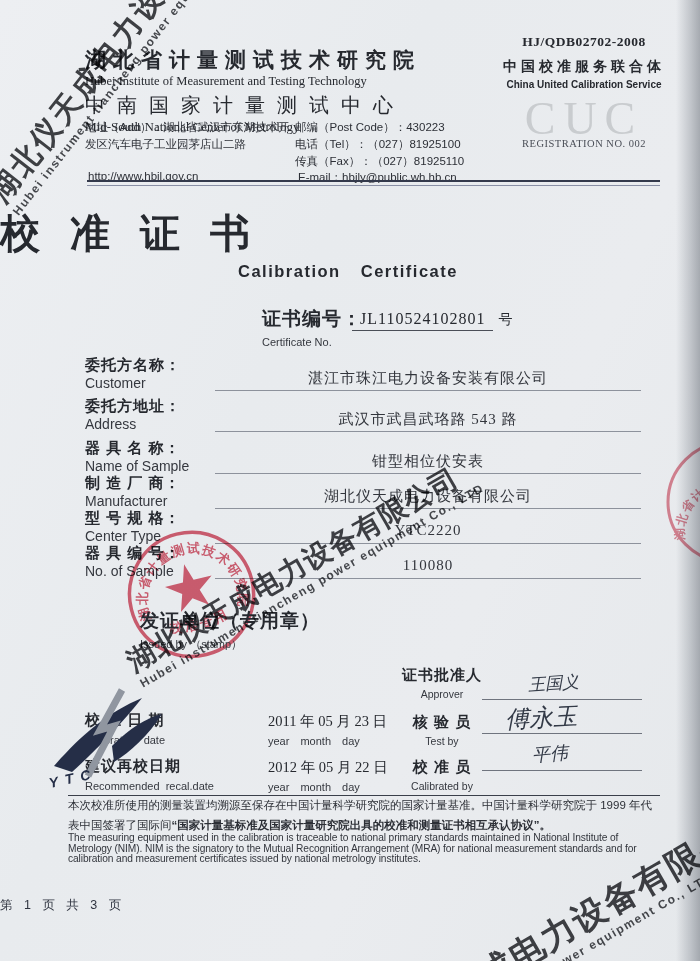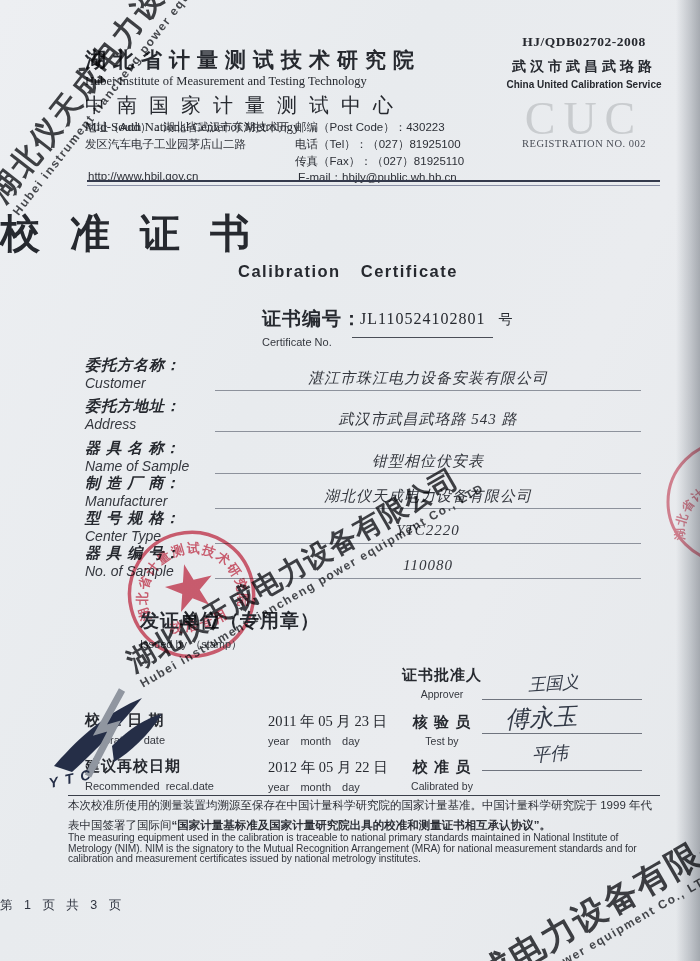--- a/index.html
+++ b/index.html
@@ -25,25 +25,25 @@
   .dbl-rule{left:87px;top:180px;width:573px;height:3px;border-top:2.5px solid #343a4c;border-bottom:1.5px solid #8a90a6;z-index:2;}
 
   
   .title-zh{left:0;top:206px;width:700px;text-align:left;font-size:40px;font-weight:bold;z-index:2;}
   .title-zh span{letter-spacing:30px;margin-right:-30px;}
   .title-en{left:0;top:262px;width:696px;text-align:center;font-size:16.5px;font-weight:bold;letter-spacing:1.5px;word-spacing:14px;}
 
   
   .lab-zh{font-size:19px;font-weight:bold;letter-spacing:1px;white-space:nowrap;}
   .lab-en{font-size:11px;color:#35383f;white-space:nowrap;}
-  .certno-val{font-size:16px;font-family:"Liberation Serif",serif;border-bottom:1.2px solid #4a4e57;padding:0 8px 10px 8px;letter-spacing:1px;}
+  .certno-val{font-size:16px;font-family:"Liberation Serif",serif;border-bottom:1.2px solid #4a4e57;padding:0 8px 3px 8px;letter-spacing:1px;}
   .certno-suffix{font-size:14px;margin-left:5px;}
 
   
-  .frow{position:absolute;left:85px;width:556px;height:40px;z-index:2;font-style:italic;}
+  .frow{position:absolute;left:85px;width:556px;height:40px;z-index:2;}
   .frow .zl{position:absolute;left:0;top:0;font-size:15px;font-weight:bold;letter-spacing:1px;white-space:nowrap;}
   .frow .el{position:absolute;left:0;top:19px;font-size:14px;color:#35383f;white-space:nowrap;}
   .frow .line{position:absolute;left:130px;right:0;top:34px;border-top:1px solid #8d929c;}
   .frow .val{position:absolute;left:130px;right:0;top:13px;text-align:center;font-size:15px;
              font-family:"Liberation Serif",serif;color:#32353c;letter-spacing:1px;}
 
   
   .stamp{position:absolute;left:118px;top:520px;z-index:4;opacity:.8;mix-blend-mode:multiply;transform:rotate(-14deg);}
   .stamp2-clip{position:absolute;left:642px;top:420px;width:58px;height:170px;overflow:hidden;z-index:4;opacity:.6;mix-blend-mode:multiply;}
   .wm{position:absolute;z-index:6;color:#202226;opacity:.85;mix-blend-mode:multiply;white-space:nowrap;transform-origin:0 0;}
@@ -90,21 +90,21 @@
 
   <div class="abs contact" style="left:85px;top:120px;">地址（Add）：湖北省武汉市东湖技术开</div>
   <div class="abs contact" style="left:85px;top:137px;">发区汽车电子工业园茅店山二路</div>
   <div class="abs contact" style="left:88px;top:170px;">http://www.hbjl.gov.cn</div>
   <div class="abs contact" style="left:295px;top:120px;">邮编（Post Code）：430223</div>
   <div class="abs contact" style="left:295px;top:137px;">电话（Tel）：（027）81925100</div>
   <div class="abs contact" style="left:295px;top:154px;">传真（Fax）：（027）81925110</div>
   <div class="abs contact" style="left:298px;top:170px;">E-mail：hbjly@public.wh.hb.cn</div>
 
   <div class="abs hdr-right doc-code">HJ/QDB02702-2008</div>
-  <div class="abs hdr-right cucs-zh">武汉市武昌武珞路</div>
+  <div class="abs hdr-right cucs-zh">中国校准服务联合体</div>
   <div class="abs hdr-right cucs-en">China United Calibration Service</div>
   <div class="abs hdr-right cuc-mark">CUC</div>
   <div class="abs hdr-right registration">REGISTRATION NO. 002</div>
 
   <div class="abs dbl-rule"></div>
 
   <div class="abs title-zh"><span>校准证书</span></div>
   <div class="abs title-en">Calibration  Certificate</div>
 
   <div class="abs" style="left:262px;top:306px;z-index:2;">

